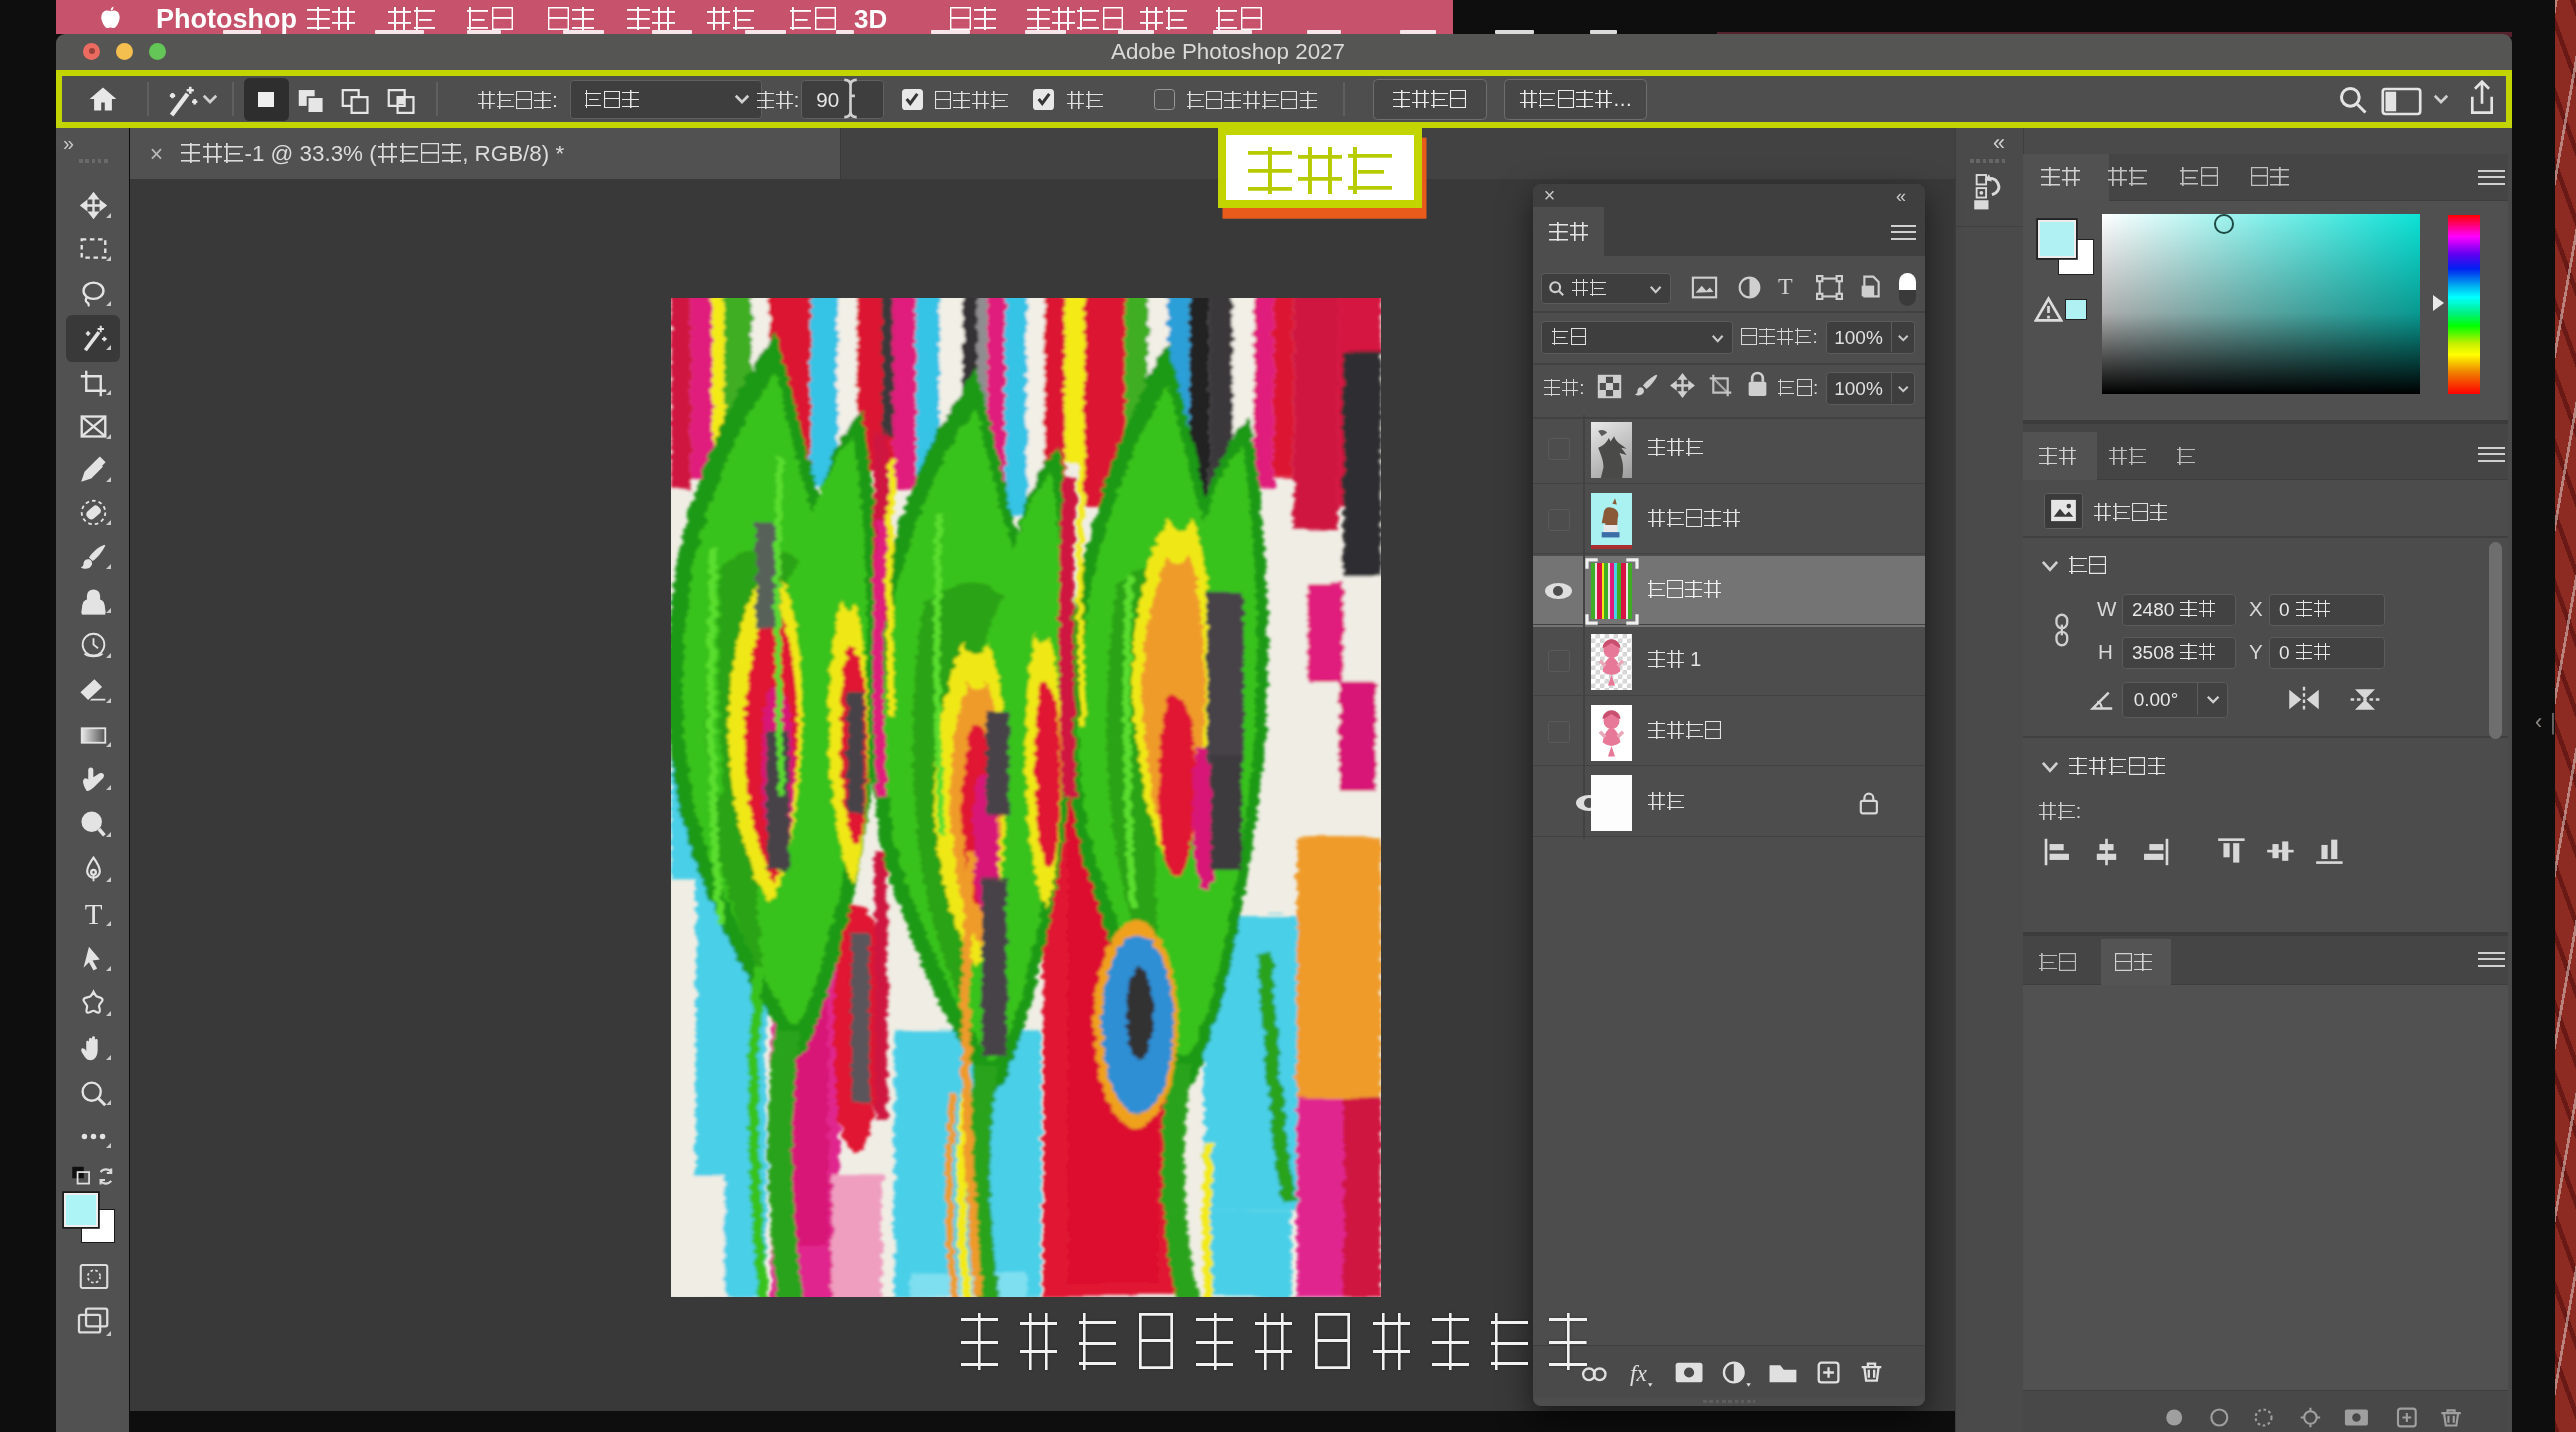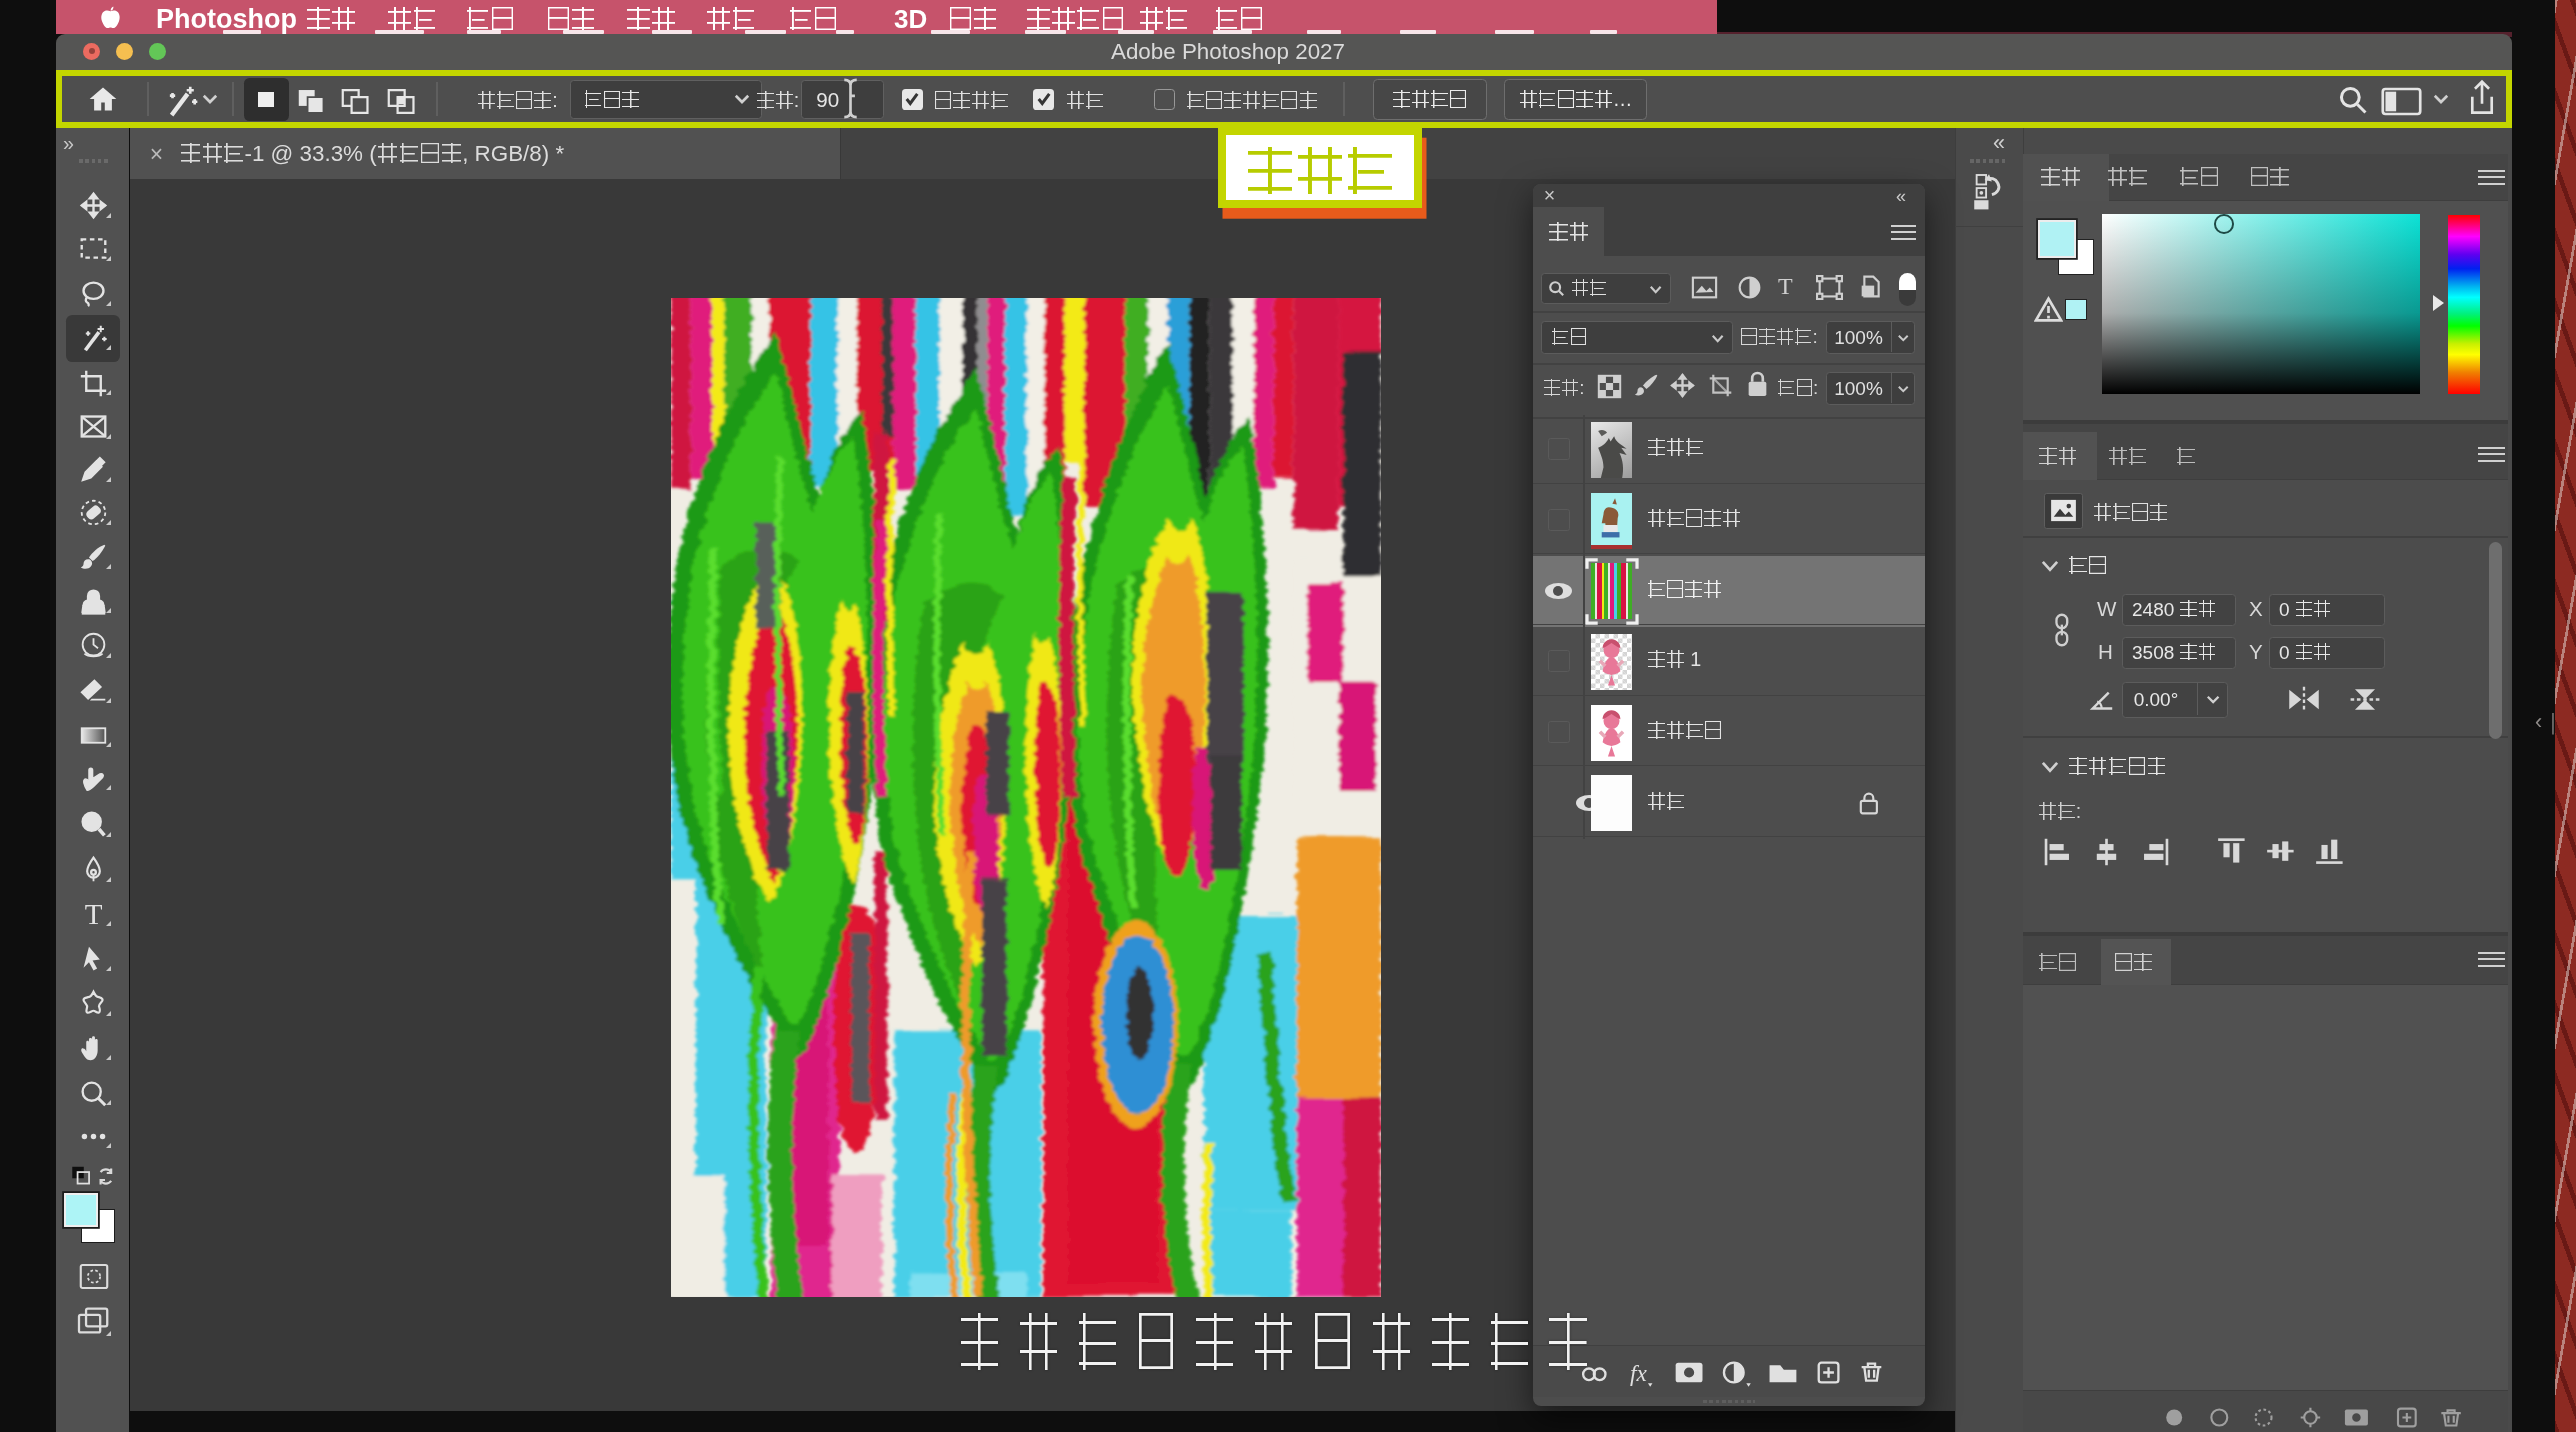--- a/index.html
+++ b/index.html
@@ -12,21 +12,21 @@
 .cb{display:inline-block;width:.8em;height:.88em;margin:0 .07em;vertical-align:-.09em;
  box-shadow:inset 0 0 0 .055em currentColor;
  background:linear-gradient(currentColor,currentColor) 0 48%/100% 8% no-repeat}
 .cc{display:inline-block;width:.86em;height:.9em;margin:0 .05em;vertical-align:-.1em;
  background-image:linear-gradient(currentColor,currentColor),linear-gradient(currentColor,currentColor),linear-gradient(currentColor,currentColor),linear-gradient(currentColor,currentColor);
  background-repeat:no-repeat;background-position:26% 0,74% 0,0 18%,0 70%;background-size:9% 100%,9% 100%,100% 8%,100% 8%}
 .cd{display:inline-block;width:.84em;height:.9em;margin:0 .06em;vertical-align:-.1em;
  background-image:linear-gradient(currentColor,currentColor),linear-gradient(currentColor,currentColor),linear-gradient(currentColor,currentColor),linear-gradient(currentColor,currentColor);
  background-repeat:no-repeat;background-position:12% 0,0 16%,60% 55%,0 92%;background-size:9% 100%,100% 8%,60% 8%,100% 8%}
 
-#menubar{left:56px;top:0;width:1661px;height:34px;background:#c6536b;color:#fff}
+#menubar{left:56px;top:0;width:1397px;height:34px;background:#c6536b;color:#fff}
 #menubar .mi{position:absolute;top:3.6px;font-size:26px;color:#fff}
 .dash{position:absolute;background:rgba(255,255,255,.85);height:4.5px;bottom:0;border-radius:0.9px}
 
 #titlebar{left:56px;top:34px;width:2456px;height:36px;background:#555554;border-radius:9px 9px 0 0}
 #wtitle{left:0;top:39px;width:2456px;text-align:center;font-size:22.4px;color:#dadada}
 .tl{position:absolute;top:43px;width:17px;height:17px;border-radius:50%}
 #optbar{left:56px;top:70px;width:2456px;height:58px;background:#4e4e4e;border:6.3px solid #c3d500}
 .lb{position:absolute;font-size:19.7px;color:#e0e0e0;white-space:nowrap}
 .vsep{position:absolute;width:1.8px;background:#5f5f5f}
 .obox{position:absolute;background:#3e3e3e;border:1.8px solid #606060;border-radius:3.6px;color:#e6e6e6}
@@ -76,21 +76,21 @@
         <path fill="#fff" d="M13.2 6.5c-.2-2 1-4.2 3-5 .5 2-.8 4.4-3 5z"></path>
       </svg>
 <b class="mi" style="left:100px;font-size:27px">Photoshop</b>
 <span class="mi" style="left:250px"><i class="cj"></i><i class="cc"></i></span>
 <span class="mi" style="left:331px"><i class="cc"></i><i class="cd"></i></span>
 <span class="mi" style="left:409px"><i class="cd"></i><i class="cb"></i></span>
 <span class="mi" style="left:490px"><i class="cb"></i><i class="cj"></i></span>
 <span class="mi" style="left:570px"><i class="cj"></i><i class="cc"></i></span>
 <span class="mi" style="left:650px"><i class="cc"></i><i class="cd"></i></span>
 <span class="mi" style="left:732px"><i class="cd"></i><i class="cb"></i></span>
-<b class="mi" style="left:838px;font-size:26px">3D</b>
+<b class="mi" style="left:798px;font-size:26px">3D</b>
 <span class="mi" style="left:892px"><i class="cb"></i><i class="cj"></i></span>
 <span class="mi" style="left:970px"><i class="cj"></i><i class="cc"></i><i class="cd"></i><i class="cb"></i></span>
 <span class="mi" style="left:1083px"><i class="cc"></i><i class="cd"></i></span>
 <span class="mi" style="left:1158px"><i class="cd"></i><i class="cb"></i></span>
 <i class="dash" style="left:167px;width:38px"></i>
 <i class="dash" style="left:319px;width:49px"></i>
 <i class="dash" style="left:411px;width:34px"></i>
 <i class="dash" style="left:507px;width:41px"></i>
 <i class="dash" style="left:596px;width:40px"></i>
 <i class="dash" style="left:689px;width:41px"></i>

